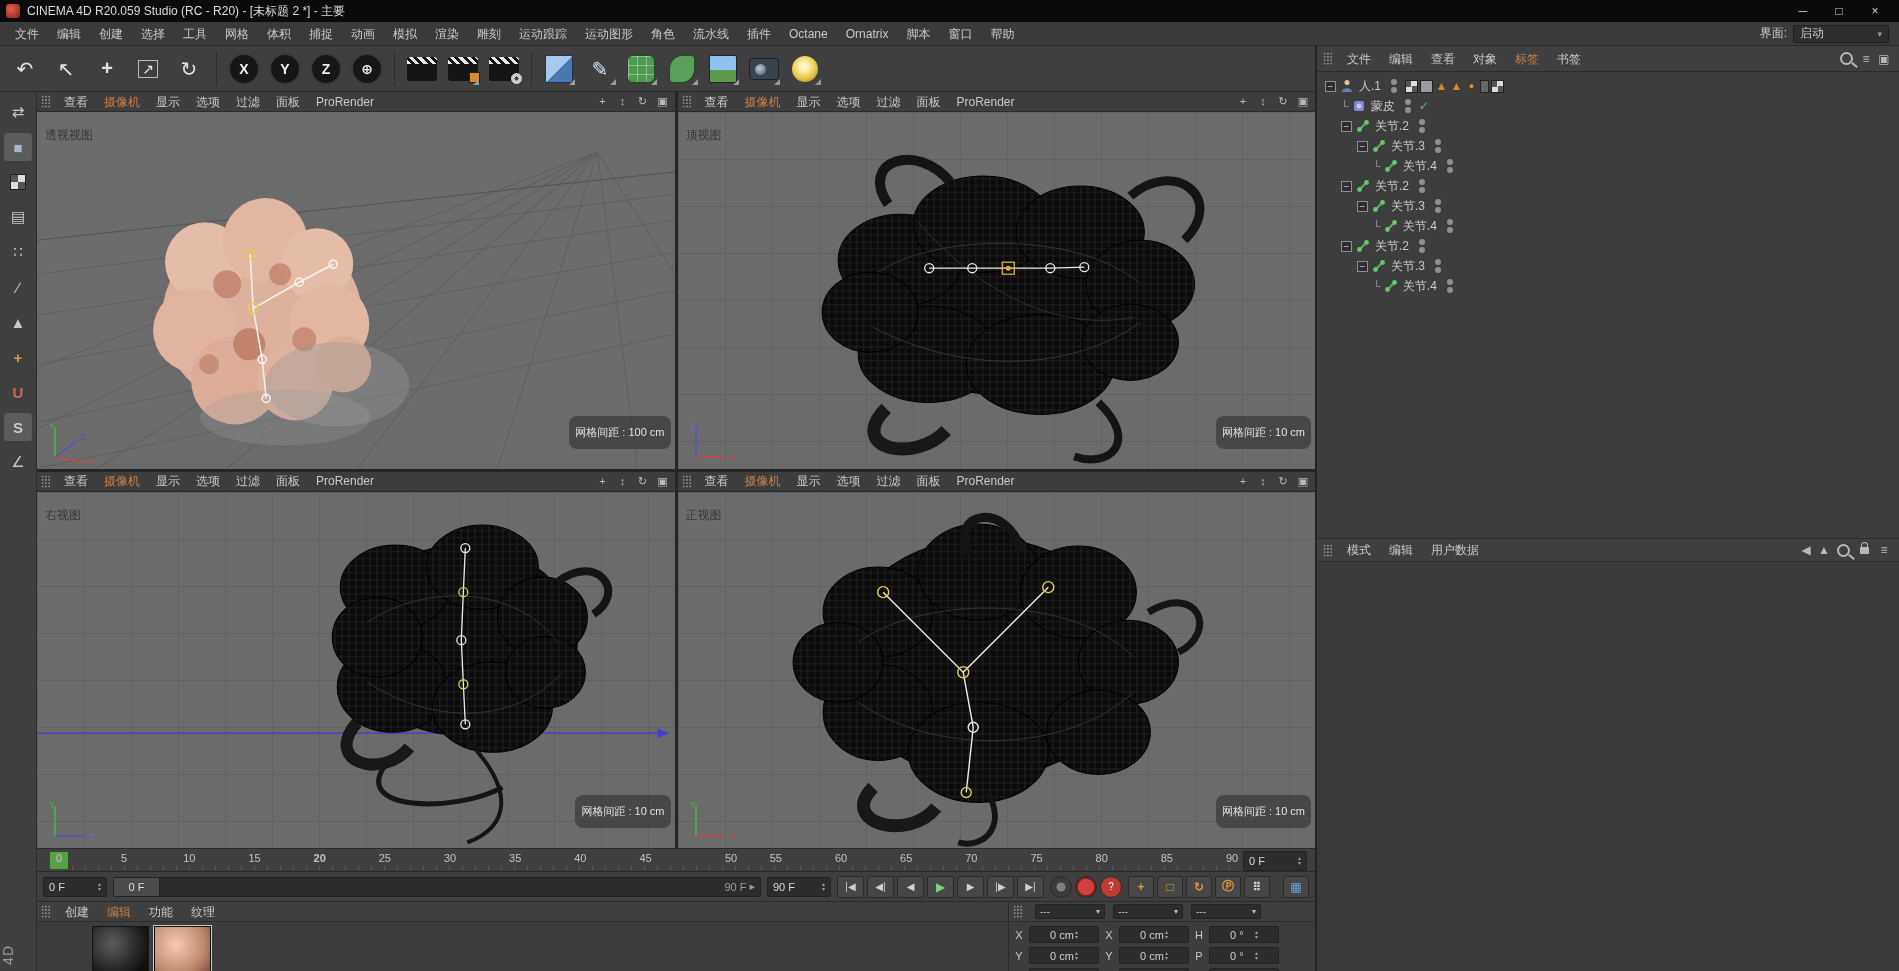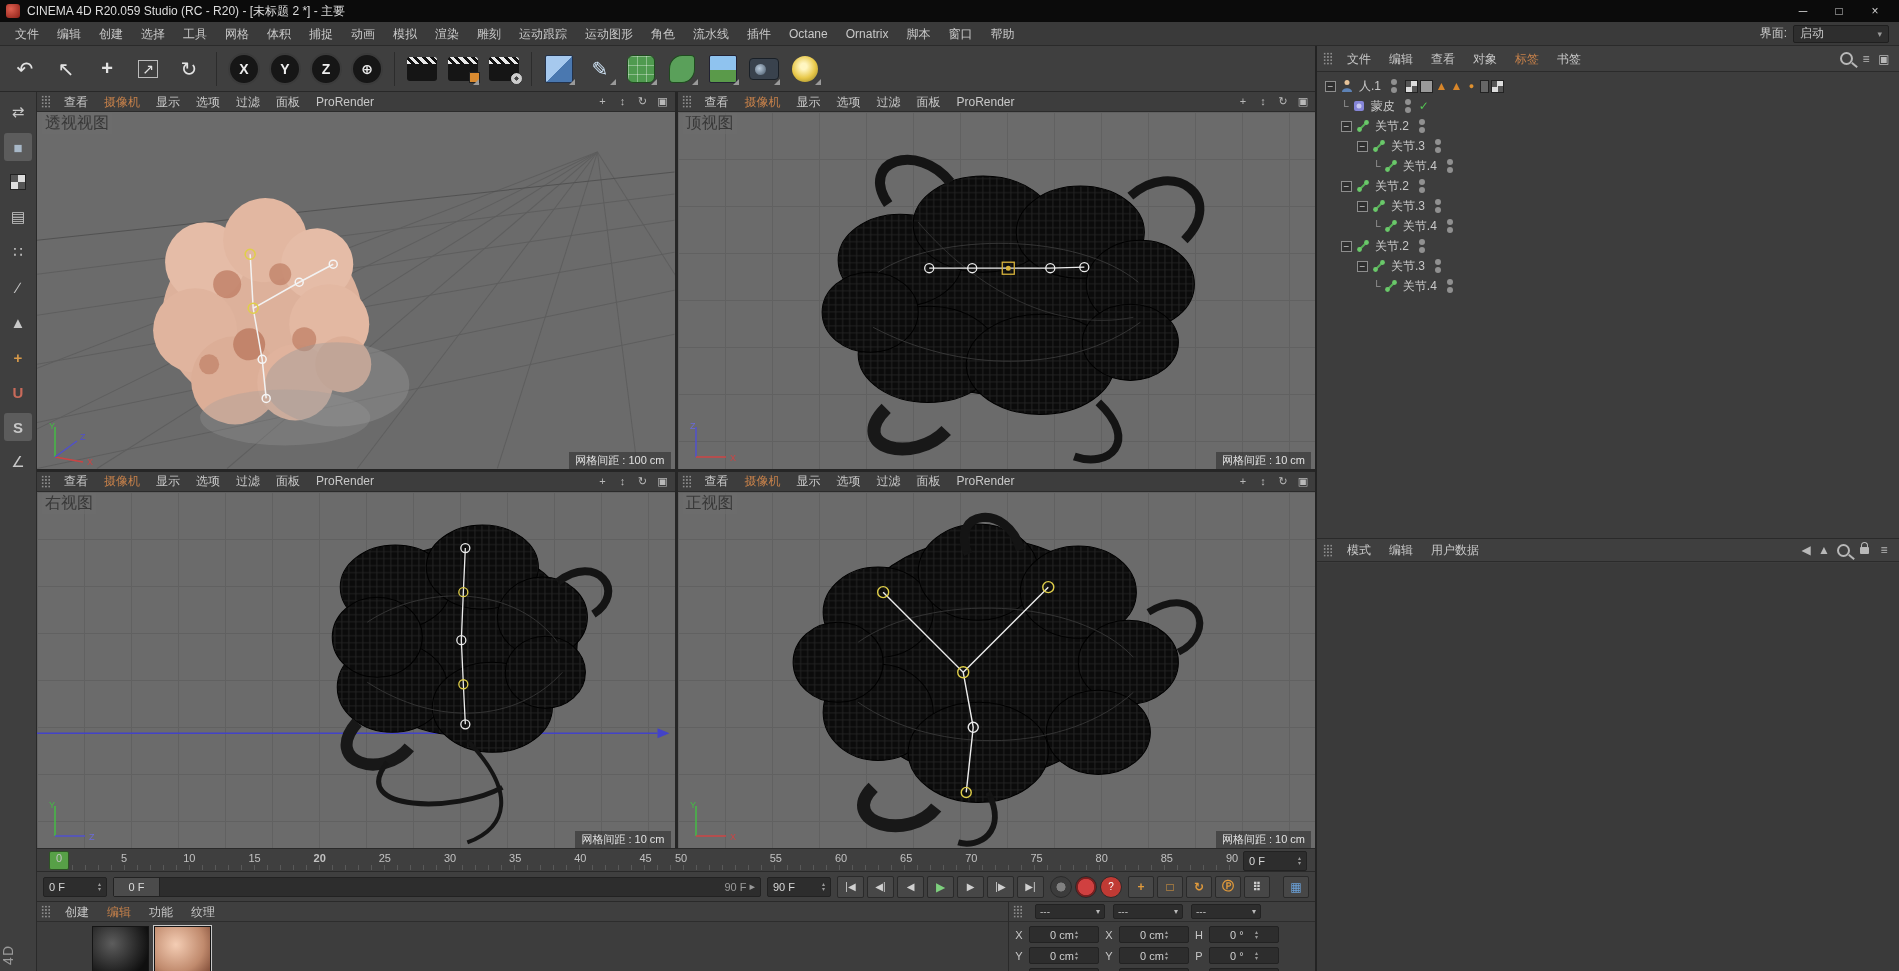--- a/index.html
+++ b/index.html
@@ -47,22 +47,22 @@
 .viewport{position:relative;background:#6b6b6b;overflow:hidden;display:flex;flex-direction:column}
 .vp-header{height:20px;background:#3d3d3d;border-bottom:1px solid #2b2b2b;display:flex;align-items:center;gap:2px;padding:0 4px;flex:none}
 .handle{width:10px;height:13px;background-image:radial-gradient(#8d8d8d 1px,transparent 1.2px);background-size:3.3px 3.3px;margin:0 4px 0 0;flex:none}
 .vp-menu-item{padding:0 7px;line-height:20px}
 .accent{color:#c5804a}
 .vp-hicons{margin-left:auto;display:flex;gap:4px}
 .vp-hicon{width:16px;text-align:center;color:#b8b8b8;font-size:11px}
 .vp-canvas{position:relative;flex:1;background-color:#6b6b6b}
 .vp-canvas.ortho{background-image:linear-gradient(to right,#616161 1px,transparent 1px),linear-gradient(to bottom,#616161 1px,transparent 1px);background-size:47px 47px}
 .vp-canvas svg.scene{position:absolute;left:0;top:0;width:100%;height:100%}
-.vp-label{position:absolute;top:1px;left:5px;color:#383838;font-size:16px;background:rgba(110,110,110,.5);padding:0 3px}
-.vp-grid-chip{position:absolute;right:4px;bottom:0;background:rgba(42,42,42,.55);color:#e2e2e2;font-size:11px;padding:1px 6px;border-radius:0}
+.vp-label{position:absolute;top:15px;left:5px;color:#383838;font-size:12px;background:rgba(110,110,110,.5);padding:0 3px}
+.vp-grid-chip{position:absolute;right:4px;bottom:20px;background:rgba(42,42,42,.55);color:#e2e2e2;font-size:11px;padding:9px 6px;border-radius:8px}
 .vp-axis{position:absolute;left:4px;bottom:2px}
 
 #rightpanel{position:absolute;left:1315px;top:46px;width:584px;height:925px;background:#3d3d3d;border-left:2px solid #232323}
 .pm-header{height:26px;background:#3f3f3f;border-bottom:1px solid #2b2b2b;display:flex;align-items:center;padding:0 6px;gap:2px}
 .pm-item{padding:0 8px;line-height:26px}
 .h-ic{width:18px;text-align:center;color:#b8b8b8;font-size:12px}
 .mag{width:13px;height:13px;border:2px solid #b8b8b8;border-radius:50%;position:relative;margin:0 4px}
 .mag::after{content:"";position:absolute;left:9px;top:10px;width:7px;height:2px;background:#b8b8b8;transform:rotate(40deg)}
 .om-tree{padding-top:4px}
 .om-row{height:20px;display:flex;align-items:center}
@@ -761,21 +761,21 @@
         <span class="tick" style="left: 22px;">0</span>
         <span class="tick" style="left: 87.1667px;">5</span>
         <span class="tick" style="left: 152.333px;">10</span>
         <span class="tick" style="left: 217.5px;">15</span>
         <span class="tick" style="left: 282.667px; font-weight: bold;">20</span>
         <span class="tick" style="left: 347.833px;">25</span>
         <span class="tick" style="left: 413px;">30</span>
         <span class="tick" style="left: 478.167px;">35</span>
         <span class="tick" style="left: 543.333px;">40</span>
         <span class="tick" style="left: 608.5px;">45</span>
-        <span class="tick" style="left: 644px;">50</span>
+        <span class="tick" style="left: 694px;">50</span>
         <span class="tick" style="left: 738.833px;">55</span>
         <span class="tick" style="left: 804px;">60</span>
         <span class="tick" style="left: 869.167px;">65</span>
         <span class="tick" style="left: 934.333px;">70</span>
         <span class="tick" style="left: 999.5px;">75</span>
         <span class="tick" style="left: 1064.67px;">80</span>
         <span class="tick" style="left: 1129.83px;">85</span>
         <span class="tick" style="left: 1195px;">90</span>
       </div>
     <div class="f-field">

